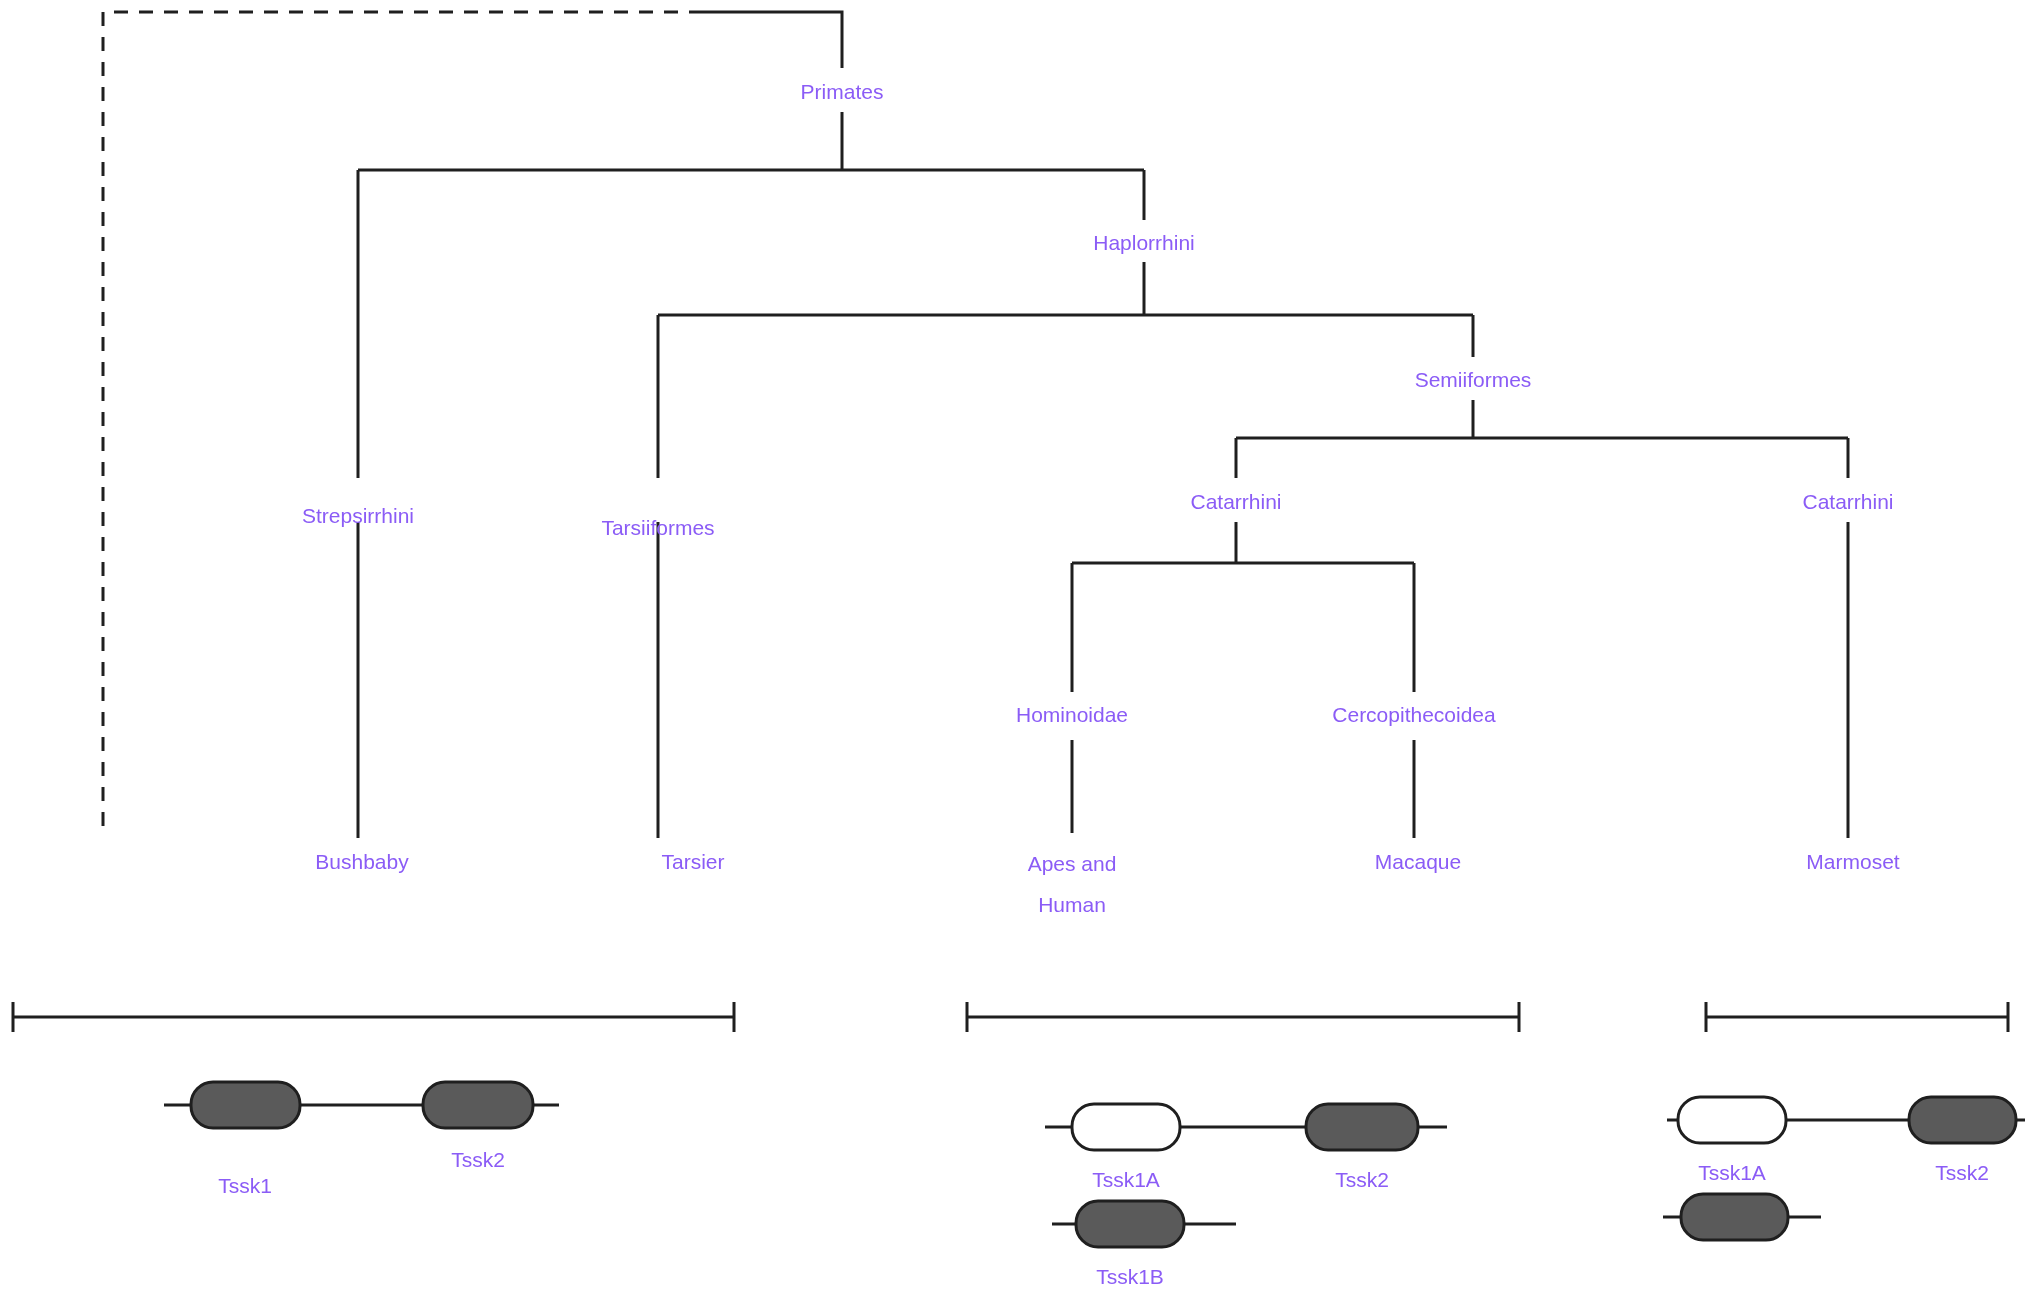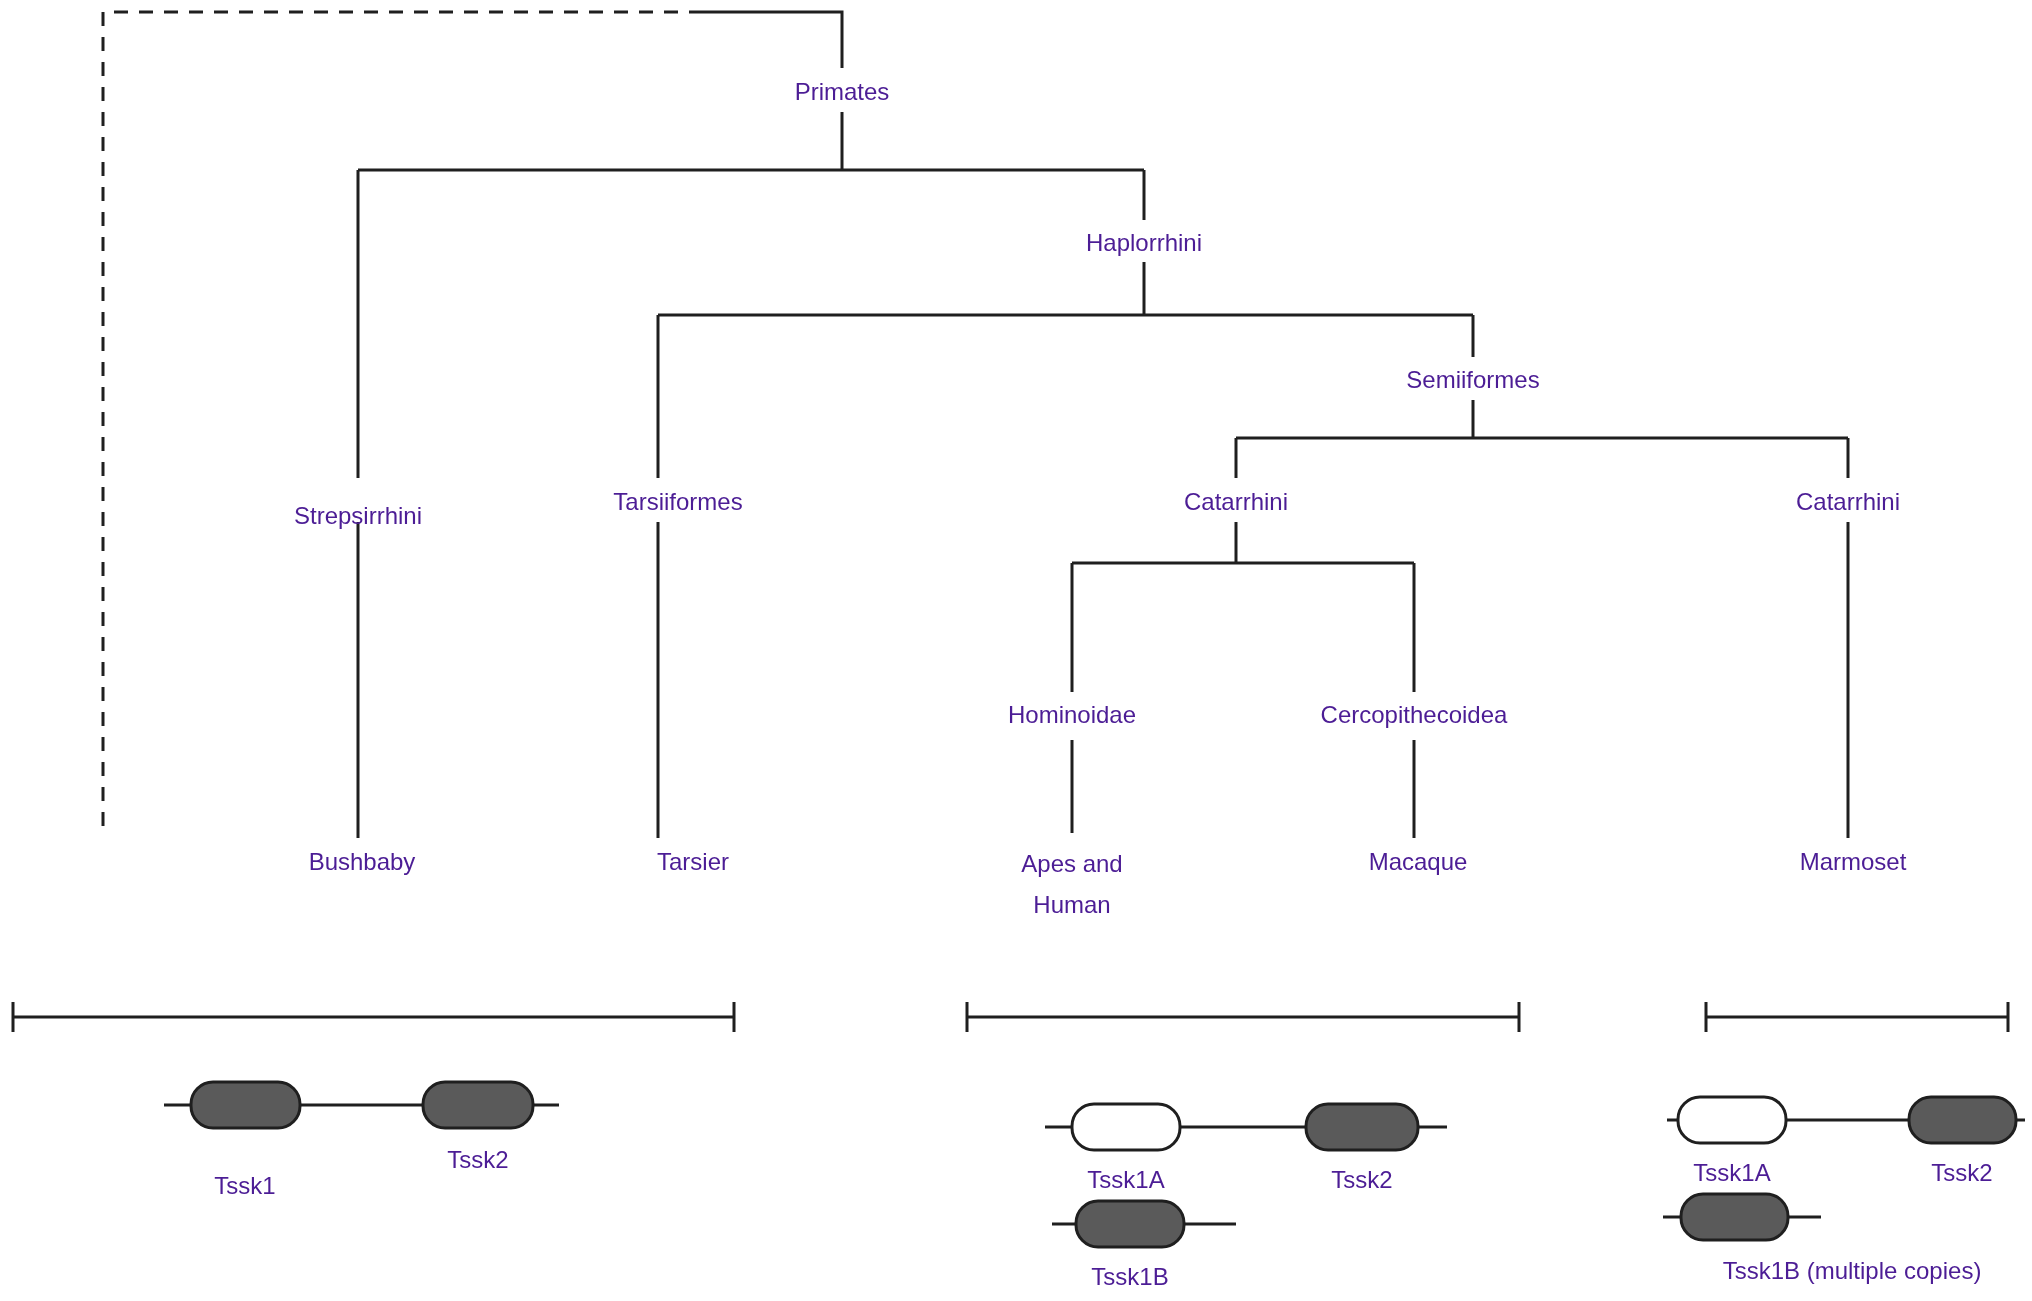--- a/index.html
+++ b/index.html
@@ -17,25 +17,25 @@
     overflow: hidden;
   }
   #figure svg {
     position: absolute;
     left: 0;
     top: 0;
   }
   .lbl {
     position: absolute;
     transform: translateX(-50%);
-    font-size: 24px;
+    font-size: 21px;
     line-height: 38px;
     white-space: nowrap;
     text-align: center;
-    color: #4c1d95;
+    color: #8b5cf6;
   }
   .multiline div {
     line-height: 41px;
   }
 </style>
 </head>
 <body>
 
 <div id="figure">
 
@@ -94,21 +94,21 @@
       <rect x="1678" y="1097" width="108" height="46" rx="22" fill="#ffffff"></rect>
       <rect x="1909" y="1097" width="107" height="46" rx="22" fill="#5a5a5a"></rect>
       <rect x="1681" y="1194" width="107" height="46" rx="22" fill="#5a5a5a"></rect>
     </g>
   </svg>
 
   <div class="lbl" style="left:842px;  top:73px;">Primates</div>
   <div class="lbl" style="left:1144px; top:224px;">Haplorrhini</div>
   <div class="lbl" style="left:1473px; top:361px;">Semiiformes</div>
   <div class="lbl" style="left:358px;  top:497px;">Strepsirrhini</div>
-  <div class="lbl" style="left:658px;  top:483px;margin-left:20px;">Tarsiiformes</div>
+  <div class="lbl" style="left:658px;  top:509px;">Tarsiiformes</div>
   <div class="lbl" style="left:1236px; top:483px;">Catarrhini</div>
   <div class="lbl" style="left:1848px; top:483px;">Catarrhini</div>
   <div class="lbl" style="left:1072px; top:696px;">Hominoidae</div>
   <div class="lbl" style="left:1414px; top:696px;">Cercopithecoidea</div>
 
 
   <div class="lbl" style="left:362px;  top:843px;">Bushbaby</div>
   <div class="lbl" style="left:693px;  top:843px;text-align:right;">Tarsier</div>
   <div class="lbl multiline" style="left:1072px; top:843px;">
     <div>Apes and</div>
@@ -119,15 +119,14 @@
 
   <div class="lbl" style="left:245px;  top:1141px;margin-top:26px;">Tssk1</div>
   <div class="lbl" style="left:478px;  top:1141px;">Tssk2</div>
 
   <div class="lbl" style="left:1126px; top:1161px;">Tssk1A</div>
   <div class="lbl" style="left:1362px; top:1161px;">Tssk2</div>
   <div class="lbl" style="left:1130px; top:1258px;">Tssk1B</div>
 
   <div class="lbl" style="left:1732px; top:1154px;">Tssk1A</div>
   <div class="lbl" style="left:1962px; top:1154px;">Tssk2</div>
-  <div class="lbl" style="left:1852px; top:1252px;">Tssk1B (multiple copies)</div>
 
 </div>
 
 </body></html>

